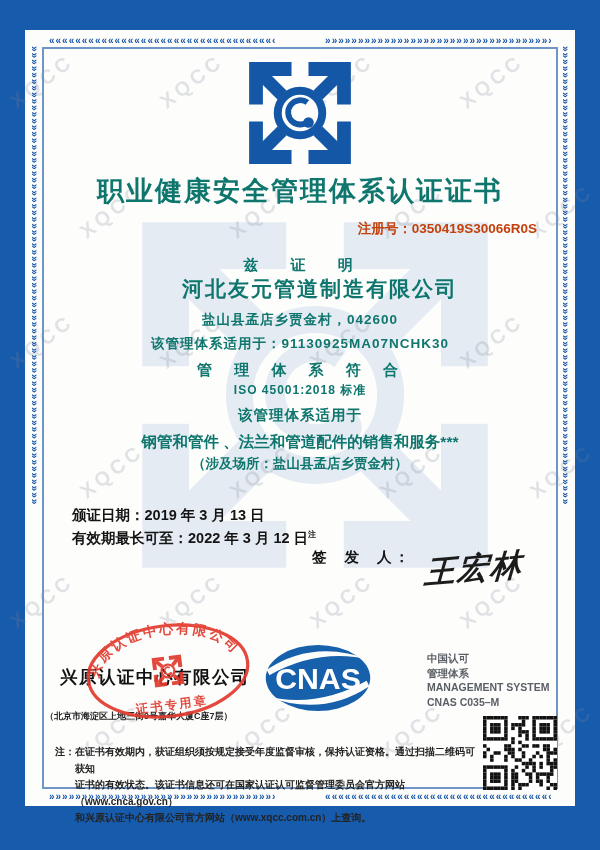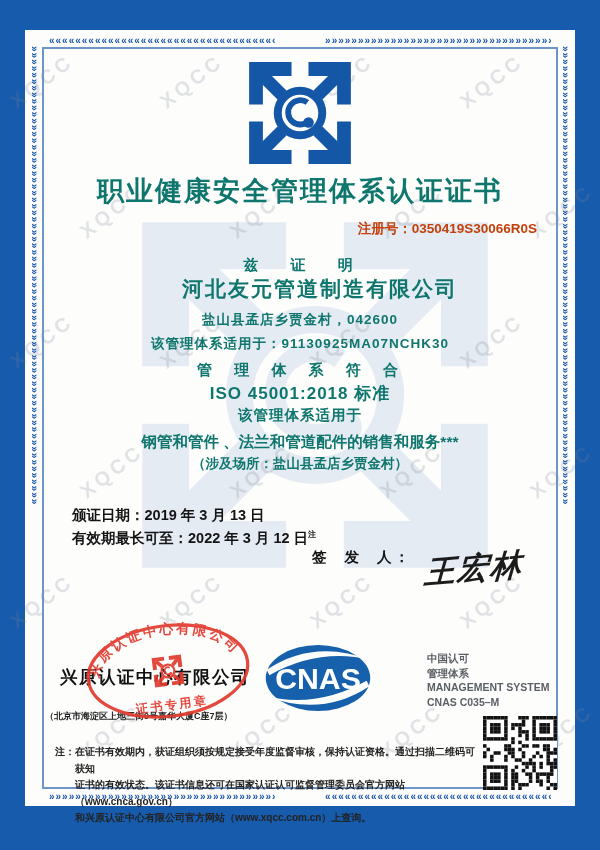--- a/index.html
+++ b/index.html
@@ -30,21 +30,21 @@
   .abs { position:absolute; left:0; right:0; text-align:center; color:#0f766e; }
   .logo-main { position:absolute; left:50%; transform:translateX(-50%); top:30px;
                width:112px; height:106px; color:#1557a7; }
   .title { top:143px; font-size:27px; font-weight:bold; letter-spacing:2px; }
   .regno { position:absolute; right:38px; top:190px; font-size:13.5px; font-weight:bold; color:#c2410c; }
   .certify { top:226px; font-size:15px; font-weight:bold; word-spacing:20px; letter-spacing:4px; }
   .company { top:245px; font-size:21px; font-weight:bold; letter-spacing:2px;margin-left:40px; }
   .addr { top:281px; font-size:13.5px; font-weight:bold; letter-spacing:1px; }
   .credit { top:305px; font-size:13.5px; font-weight:bold; letter-spacing:1px; }
   .conform { top:331px; font-size:15px; font-weight:bold; word-spacing:8px; letter-spacing:5px; }
-  .isoline { top:352px; font-size:17px; font-weight:bold; letter-spacing:1px; }
+  .isoline { top:352px; font-size:12px; font-weight:bold; letter-spacing:1px; }
   .scopehead { top:376px; font-size:14.5px; font-weight:bold; letter-spacing:1px; }
   .scopeline { top:402px; font-size:15.5px; font-weight:bold; }
   .scopesite { top:425px; font-size:13.5px; font-weight:bold; }
   .issue { position:absolute; left:47px; top:476px; font-size:14.5px; font-weight:bold; color:#141414; }
   .valid { position:absolute; left:47px; top:499px; font-size:14.5px; font-weight:bold; color:#141414; }
   .valid sup { font-size:8px; }
   .signrow { position:absolute; right:52px; top:518px; display:flex; align-items:flex-start; gap:12px; }
   .signlabel { font-size:14.5px; font-weight:bold; word-spacing:8px; letter-spacing:3px; color:#141414; }
   .signname { font-size:31px; font-weight:bold; font-style:italic; color:#1c1c1c;
               transform:rotate(-5deg) skewX(-8deg); letter-spacing:2px; }

